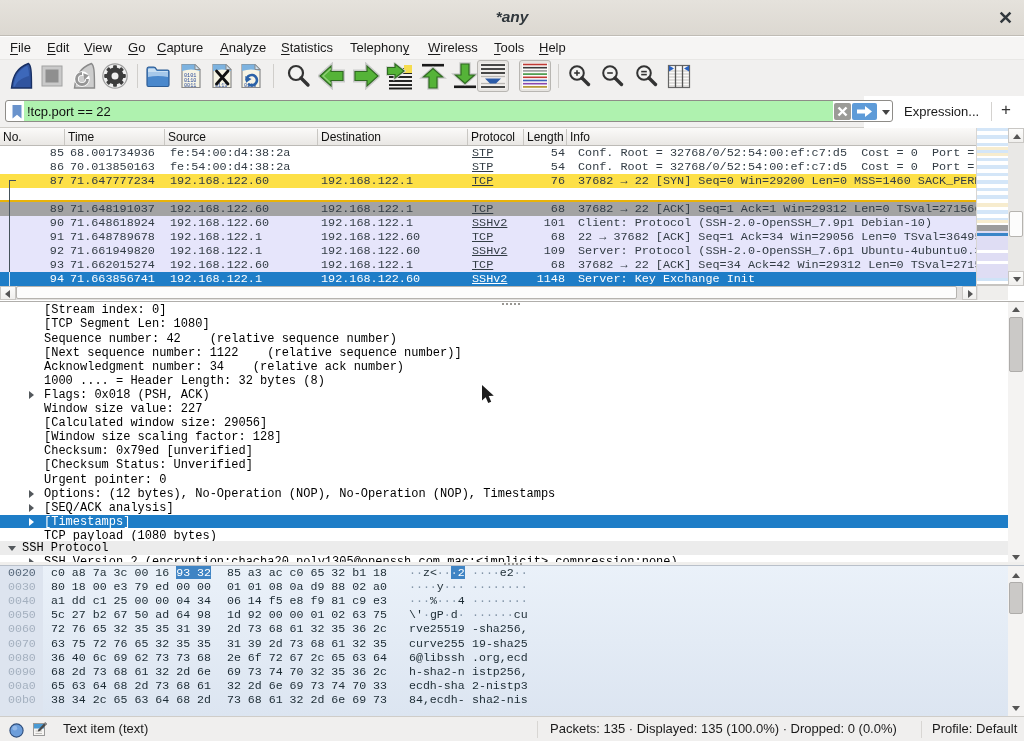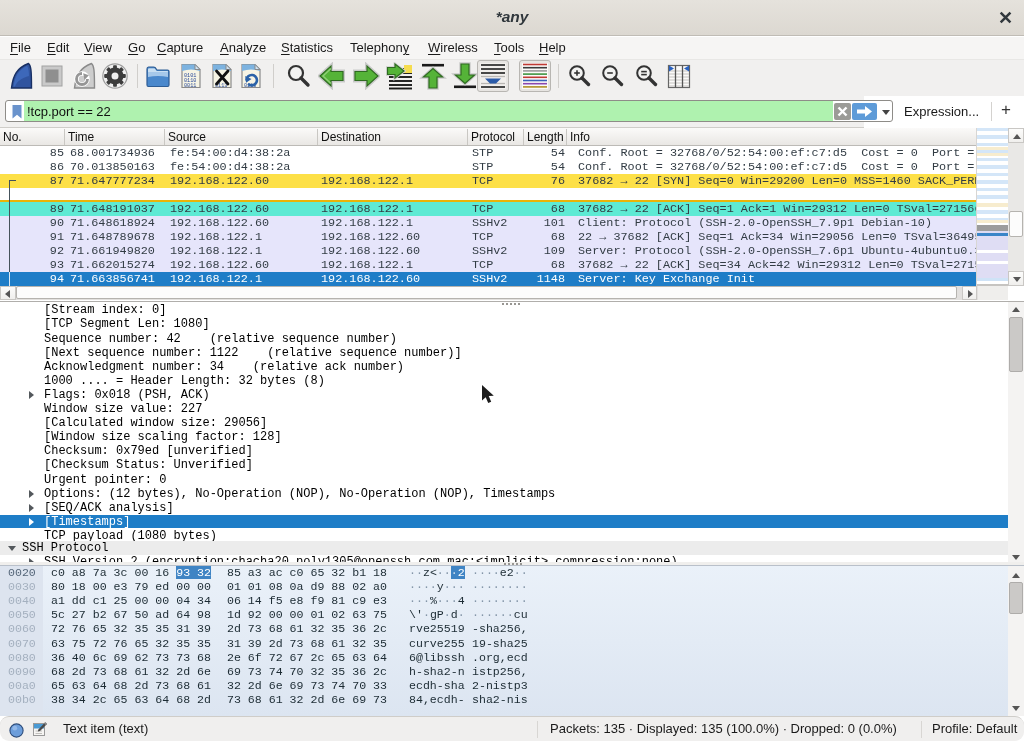--- a/index.html
+++ b/index.html
@@ -37,21 +37,21 @@
   #fplus { position:absolute; left:1001px; top:4px; font-size:17px; color:#333; }
   
   #plist { left:0; top:128px; width:1024px; height:172px; background:#fff; overflow:hidden; }
   #phead { position:absolute; left:0; top:0; width:1008px; height:18px;
     background:linear-gradient(#fbfaf9,#e9e7e4); border-bottom:1px solid #bcbab6; font-size:12px; color:#111; }
   #phead span { position:absolute; top:2px; }
   .hdiv { position:absolute; top:1px; width:1px; height:16px; background:#c9c7c3; }
   .prow { position:absolute; left:0; width:976px; height:14px; font-family:"Liberation Mono", monospace;
     font-size:11.8px; line-height:14px; color:#323c44; white-space:pre; overflow:hidden; }
   .pnum { left:0px; width:64px; text-align:right; }
-  .ptime { left:70px; } .psrc { left:170px; } .pdst { left:321px; } .pproto { left:472px; }
+  .ptime { left:70px; } .psrc { left:170px; } .pdst { left:321px; } .pproto { left:472px;text-decoration:underline; }
   .plen { left:500px; width:65px; text-align:right; } .pinfo { left:578px; }
   
   #minimap { position:absolute; left:976px; top:0; width:32px; height:158px; background:#fff; border-left:1px solid #d8d6d3; }
   .vscroll { background:#e9e8e6; }
   .sbtn { position:absolute; left:0; width:16px; height:14px; background:#e9e8e6; }
   .arrow-up { width:0;height:0;border-left:4px solid transparent;border-right:4px solid transparent;border-bottom:5px solid #555; position:absolute; left:4px; top:5px;}
   .arrow-dn { width:0;height:0;border-left:4px solid transparent;border-right:4px solid transparent;border-top:5px solid #555; position:absolute; left:4px; top:5px;}
   .arrow-lf { width:0;height:0;border-top:4px solid transparent;border-bottom:4px solid transparent;border-right:5px solid #555; position:absolute; left:4px; top:3px;}
   .arrow-rt { width:0;height:0;border-top:4px solid transparent;border-bottom:4px solid transparent;border-left:5px solid #555; position:absolute; left:5px; top:3px;}
   
@@ -65,21 +65,21 @@
   .hrow { position:absolute; left:0; width:1008px; height:14px; font-family:"Liberation Mono", monospace;
     font-size:11.6px; line-height:14px; white-space:pre; color:#1c2b33; }
   .hrow span { position:absolute; }
   .hoff { left:8px; color:#a4b0bf; }
   .h1 { left:51px; } .h2 { left:227px; } .a1 { left:409px; } .a2 { left:472px; }
   .hl { background:#3f84c4; color:#fff; font-weight:normal; }
   .hrow i { font-style:normal; color:#8496a8; }
   .prow > span { position:absolute; top:0; }
   
   #statusbar { left:0; top:716px; width:1024px; height:25px; background:#f0efee; border-top:1px solid #cfcdc9;
-    font-size:13px; color:#1a1a1a;border-radius:9px; }
+    font-size:13px; color:#1a1a1a; }
 </style>
 </head>
 <body>
 
   <div id="titlebar" class="abs"></div>
   <div id="title" class="abs">*any</div>
   <div id="closex" class="abs">✕</div>
 
   <div id="menubar" class="abs">
     <span class="mi" style="left:10px"><u>F</u>ile</span>
@@ -310,21 +310,21 @@
       </div>
       <div class="prow" style="top:32px;background:#fff">
         <span class="pnum">86</span><span class="ptime">70.013850163</span><span class="psrc">fe:54:00:d4:38:2a</span><span class="pproto">STP</span><span class="plen">54</span><span class="pinfo">Conf. Root = 32768/0/52:54:00:ef:c7:d5  Cost = 0  Port = 0x8002</span>
       </div>
       <div class="prow" style="top:46px;background:#fde047">
         <span class="pnum">87</span><span class="ptime">71.647777234</span><span class="psrc">192.168.122.60</span><span class="pdst">192.168.122.1</span><span class="pproto">TCP</span><span class="plen">76</span><span class="pinfo">37682 → 22 [SYN] Seq=0 Win=29200 Len=0 MSS=1460 SACK_PERM</span>
       </div>
       <div class="prow" style="top:72px;background:#eab308">
         <span class="pnum">88</span><span class="ptime">71.648146932</span><span class="psrc">192.168.122.1</span><span class="pdst">192.168.122.60</span><span class="pproto">TCP</span><span class="plen">76</span><span class="pinfo">22 → 37682 [SYN, ACK] Seq=0 Ack=1 Win=28960 Len=0 MSS=146</span>
       </div>
-      <div class="prow" style="top:74px;background:#5eead4">
+      <div class="prow" style="top:74px;background:#a3a3a3">
         <span class="pnum">89</span><span class="ptime">71.648191037</span><span class="psrc">192.168.122.60</span><span class="pdst">192.168.122.1</span><span class="pproto">TCP</span><span class="plen">68</span><span class="pinfo">37682 → 22 [ACK] Seq=1 Ack=1 Win=29312 Len=0 TSval=271566</span>
       </div>
       <div class="prow" style="top:88px;background:#e6e5fb">
         <span class="pnum">90</span><span class="ptime">71.648618924</span><span class="psrc">192.168.122.60</span><span class="pdst">192.168.122.1</span><span class="pproto">SSHv2</span><span class="plen">101</span><span class="pinfo">Client: Protocol (SSH-2.0-OpenSSH_7.9p1 Debian-10)</span>
       </div>
       <div class="prow" style="top:102px;background:#e6e5fb">
         <span class="pnum">91</span><span class="ptime">71.648789678</span><span class="psrc">192.168.122.1</span><span class="pdst">192.168.122.60</span><span class="pproto">TCP</span><span class="plen">68</span><span class="pinfo">22 → 37682 [ACK] Seq=1 Ack=34 Win=29056 Len=0 TSval=36495</span>
       </div>
       <div class="prow" style="top:116px;background:#e6e5fb">
         <span class="pnum">92</span><span class="ptime">71.661949820</span><span class="psrc">192.168.122.1</span><span class="pdst">192.168.122.60</span><span class="pproto">SSHv2</span><span class="plen">109</span><span class="pinfo">Server: Protocol (SSH-2.0-OpenSSH_7.6p1 Ubuntu-4ubuntu0.3</span>

